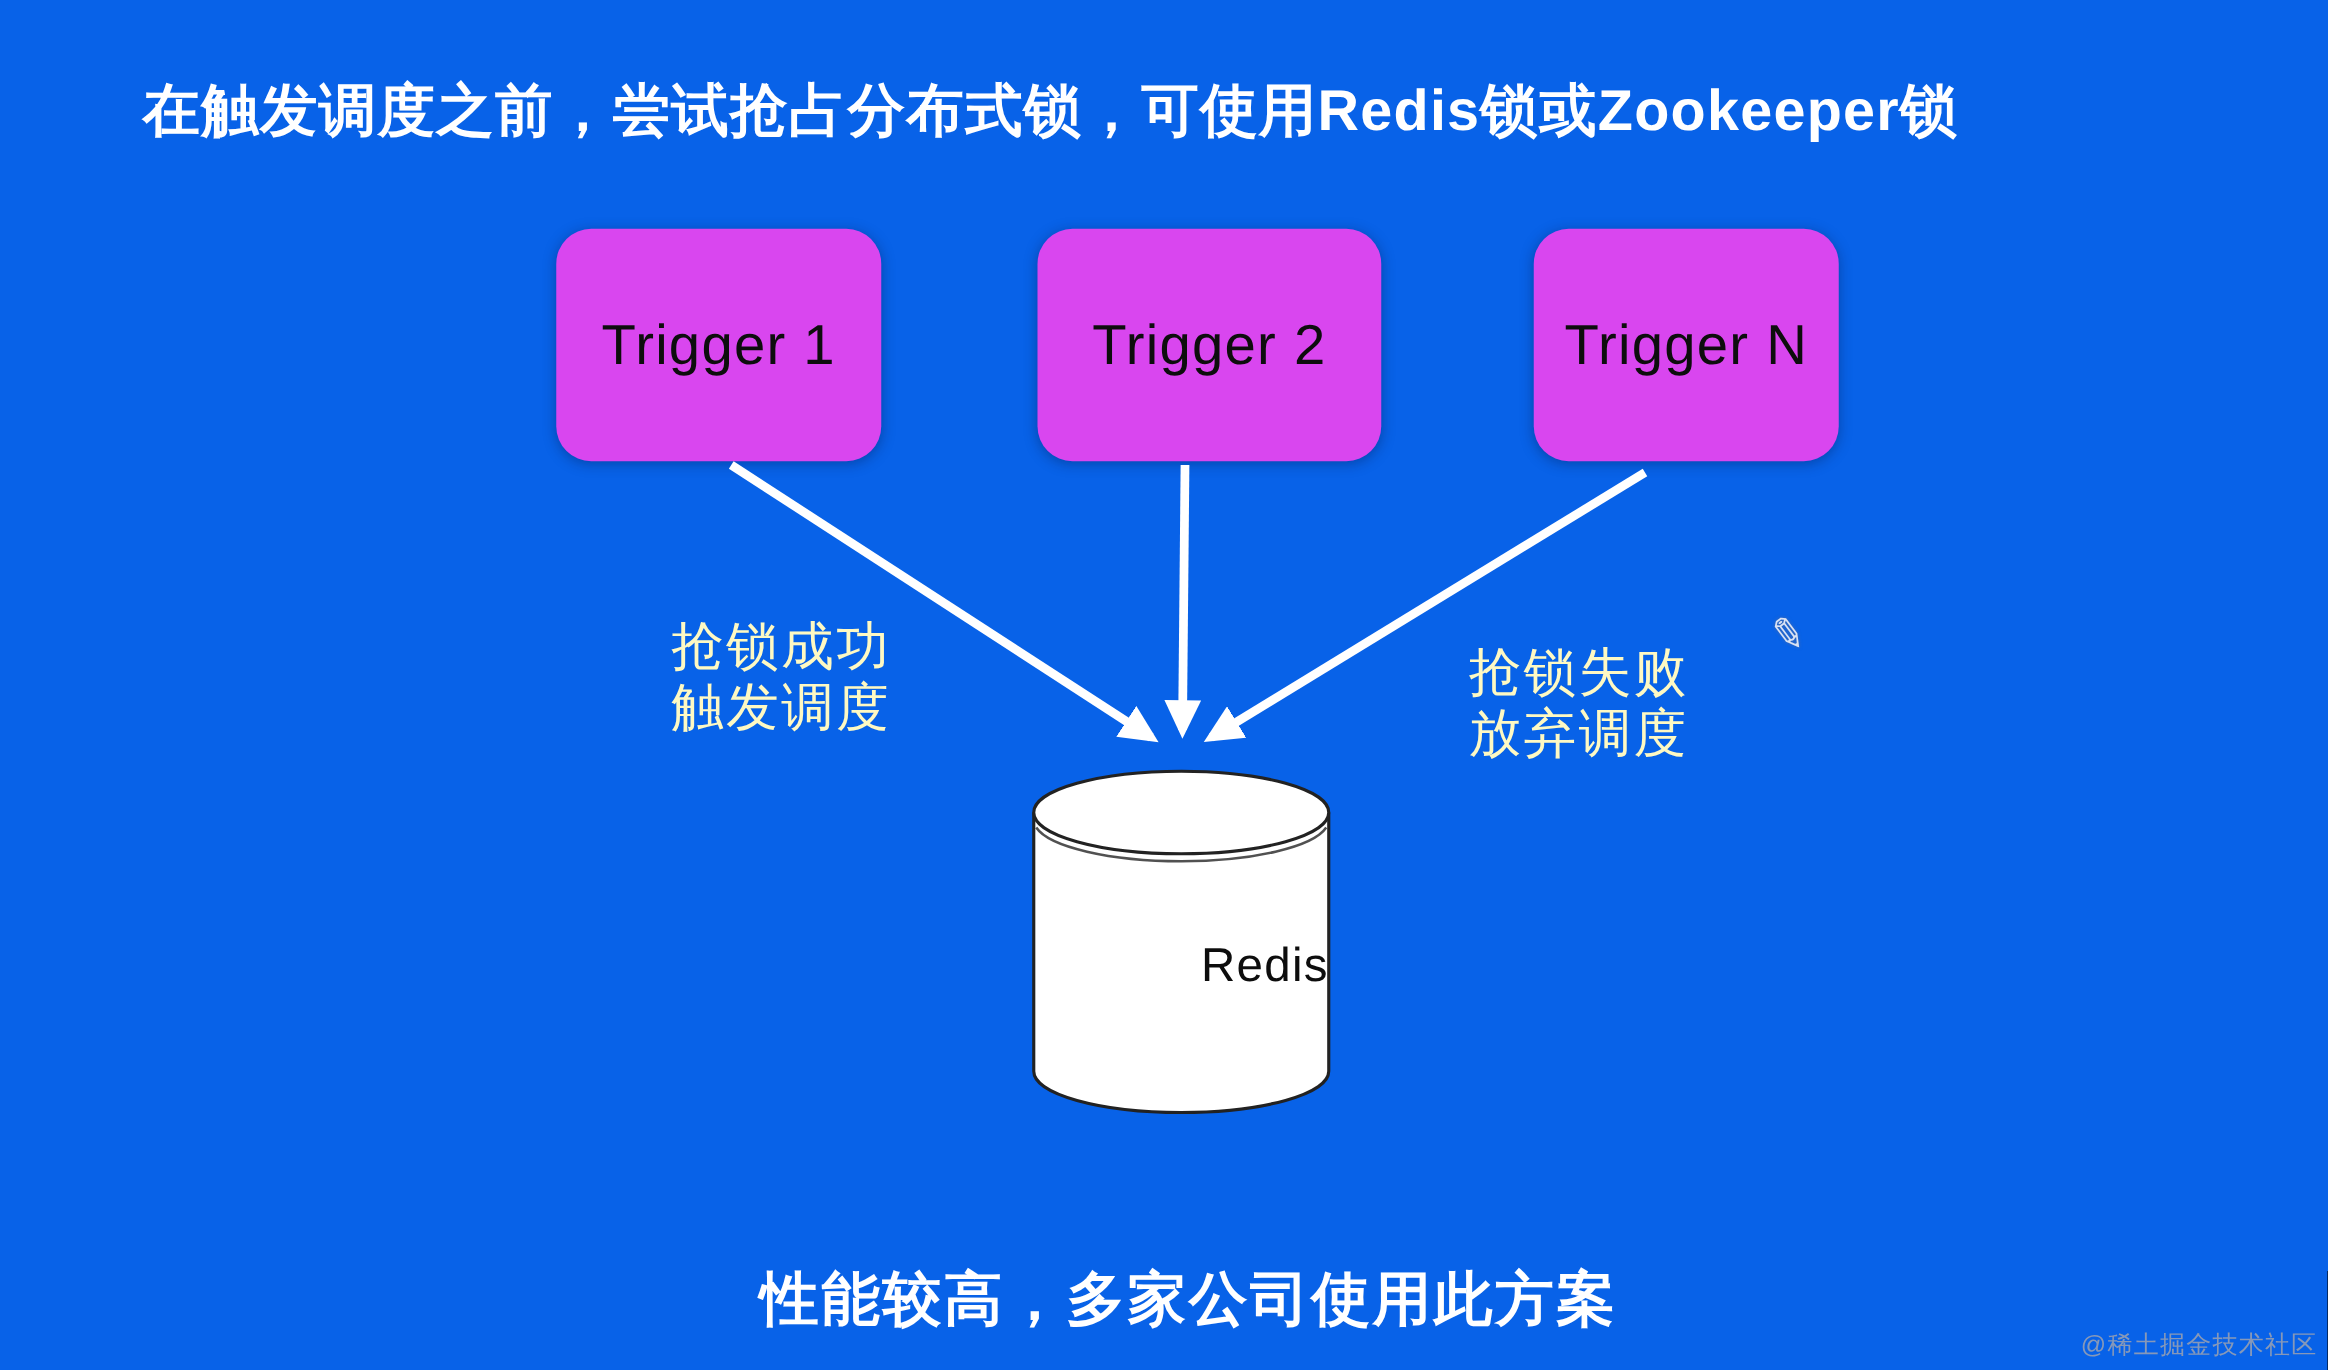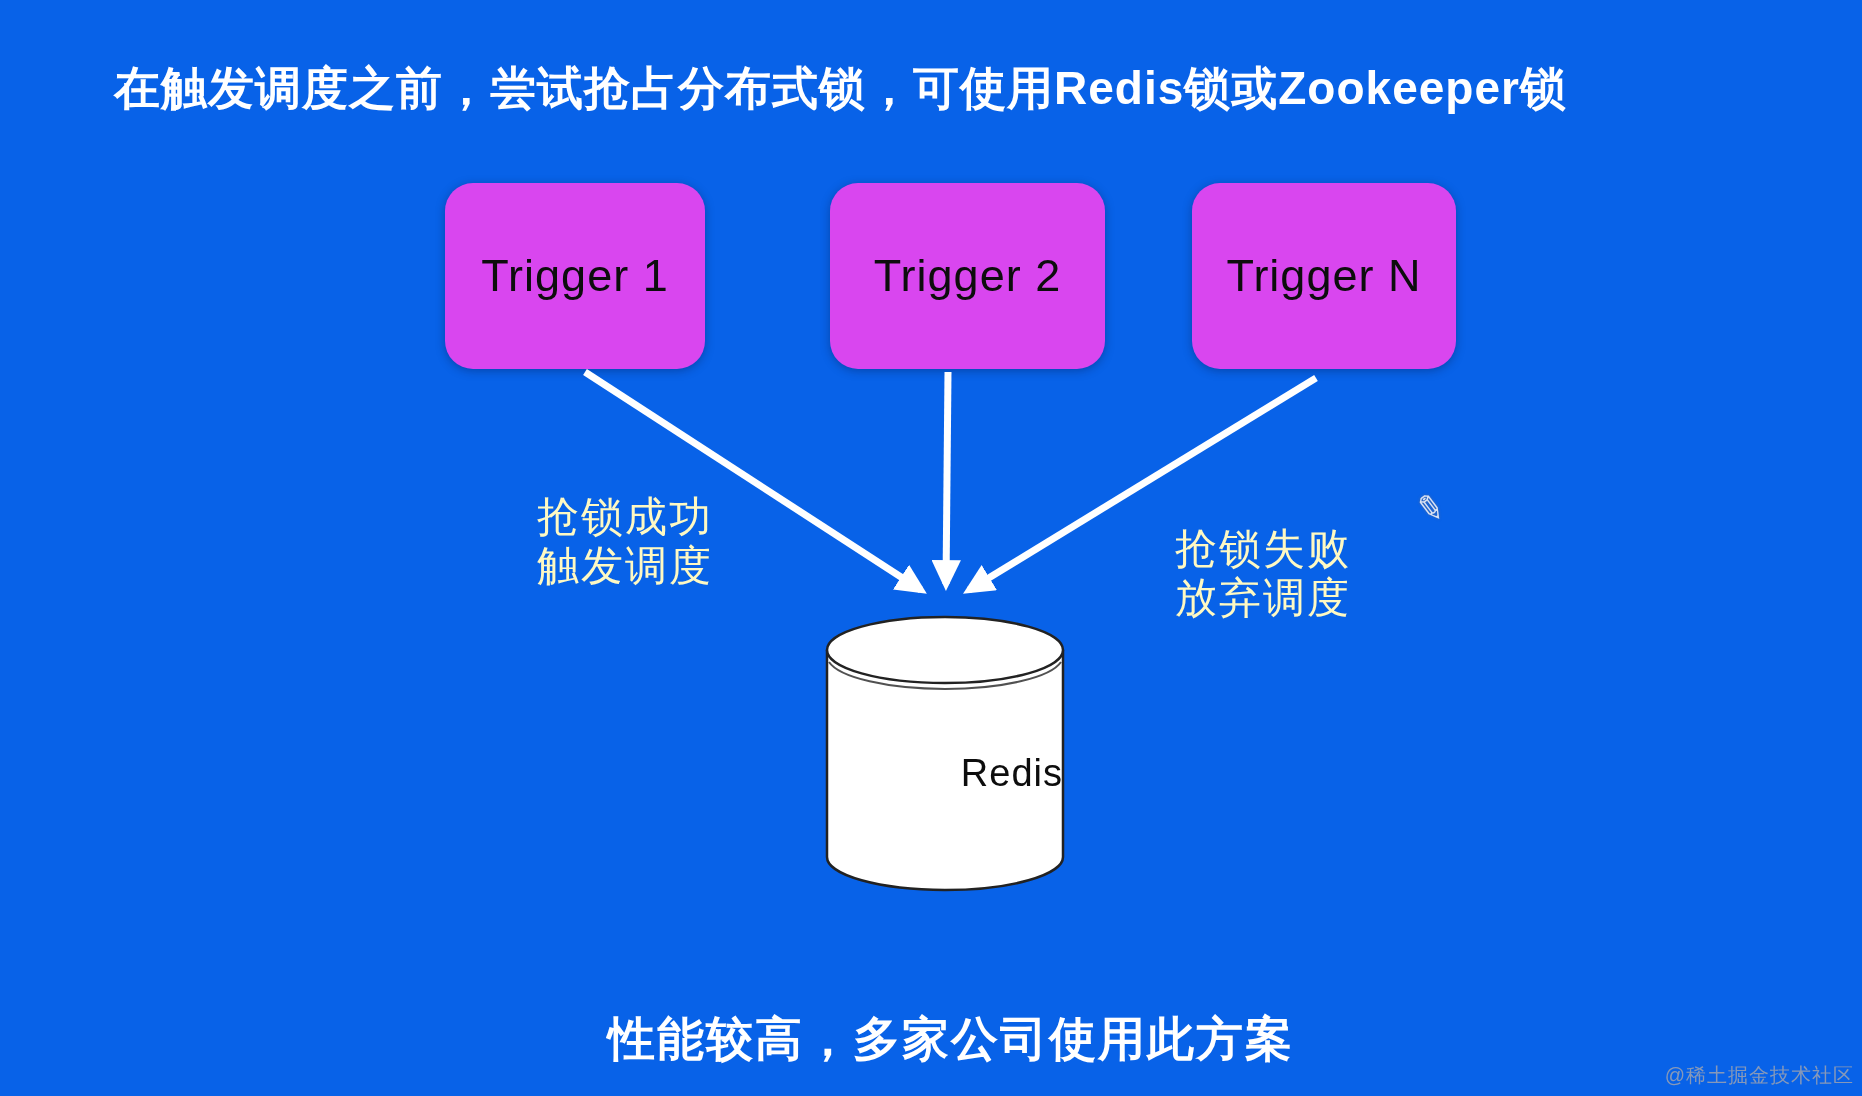--- a/index.html
+++ b/index.html
@@ -19,28 +19,28 @@
     position:absolute;top:183px;height:186px;
     background:#d946ef;border-radius:28px;
     display:flex;align-items:center;justify-content:center;
     box-shadow:0 2px 10px rgba(0,20,60,.35);
   }
   .trigger-box .box-label{
     font-size:45px;font-weight:500;color:#0d0d0d;letter-spacing:1px;
   }
   #t1{left:445px;width:260px;}
   #t2{left:818px;width:275px;margin-left:12px;}
-  #tn{left:1192px;width:264px;}
+  #tn{left:1227px;width:244px;}
   .edges-svg{position:absolute;left:0;top:0;}
   .edge-label{
     position:absolute;color:#fef9c3;font-size:42px;font-weight:500;
     line-height:49px;white-space:pre-line;letter-spacing:2px;
   }
   #edge-label-left{left:537px;top:492px;}
-  #edge-label-right{left:1175px;top:524px;}
+  #edge-label-right{left:1175px;top:513px;}
   .pencil{
     position:absolute;left:1416px;top:488px;
     font-size:34px;color:#d9e2f4;
     transform:rotate(8deg);
     text-shadow:0 0 3px rgba(90,110,150,.8);
   }
   .db-label{
     position:absolute;left:827px;top:752px;width:236px;
     text-align:right;font-size:38px;font-weight:500;color:#0d0d0d;
     letter-spacing:1px;

